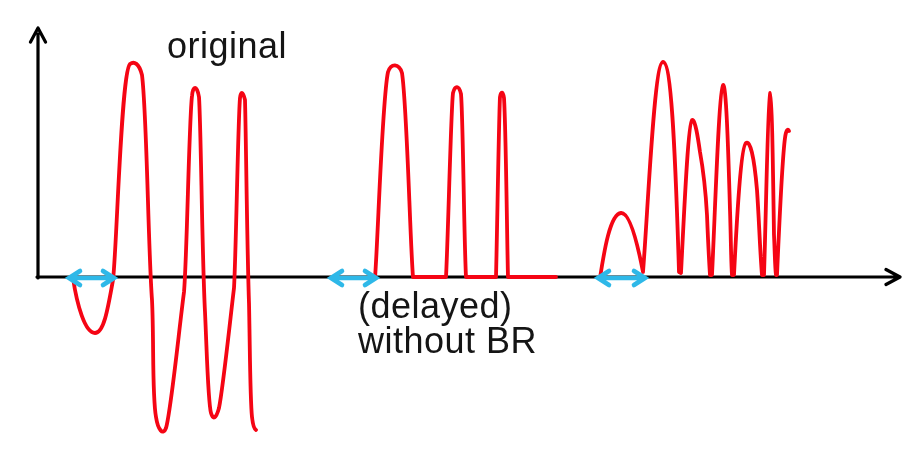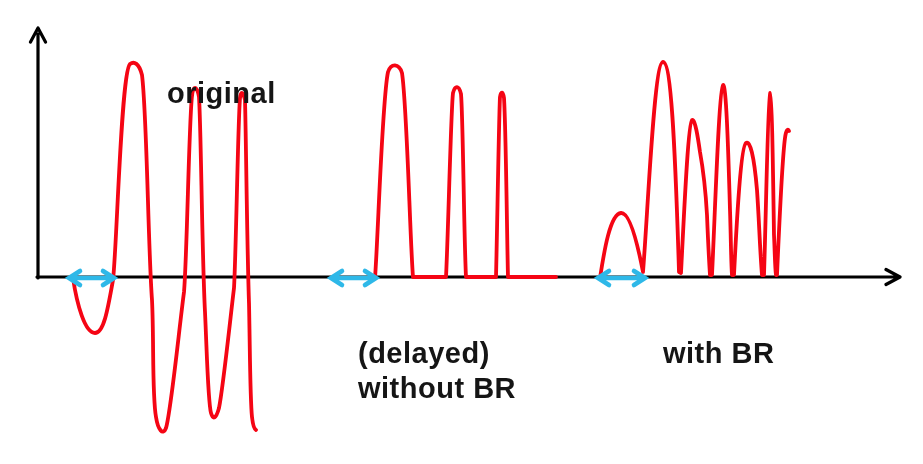--- a/index.html
+++ b/index.html
@@ -18,26 +18,25 @@
   #figure-svg {
     position: absolute;
     left: 0;
     top: 0;
     width: 923px;
     height: 464px;
   }
   .sig-label {
     position: absolute;
     color: #151515;
-    font-size: 29px;
-    font-weight: 700;
+    font-size: 36px;
+    font-weight: 400;
     letter-spacing: 0.5px;
     white-space: nowrap;
     line-height: 35px;
-    margin-top: 48px;
   }
   #label-original { left: 167px; top: 28px; }
   #label-without-br { left: 358px; top: 288px; }
   #label-with-br { left: 663px; top: 288px; }
 </style>
 </head>
 <body>
 
 <div id="canvas">
 
@@ -55,15 +54,14 @@
     <path fill="none" stroke="#2eb8e8" stroke-width="4.6" stroke-linecap="round" stroke-linejoin="miter" d="M609 271 L598 278 L609 285 M600 278 L643 278 M634 271 L645 278 L634 285"></path>
   </svg>
 
   <div id="label-original" class="sig-label">original</div>
 
   <div id="label-without-br" class="sig-label">
     <div>(delayed)</div>
     <div>without BR</div>
   </div>
 
-  <div id="label-with-br" class="sig-label">with BR</div>
 
 </div>
 
 </body></html>

